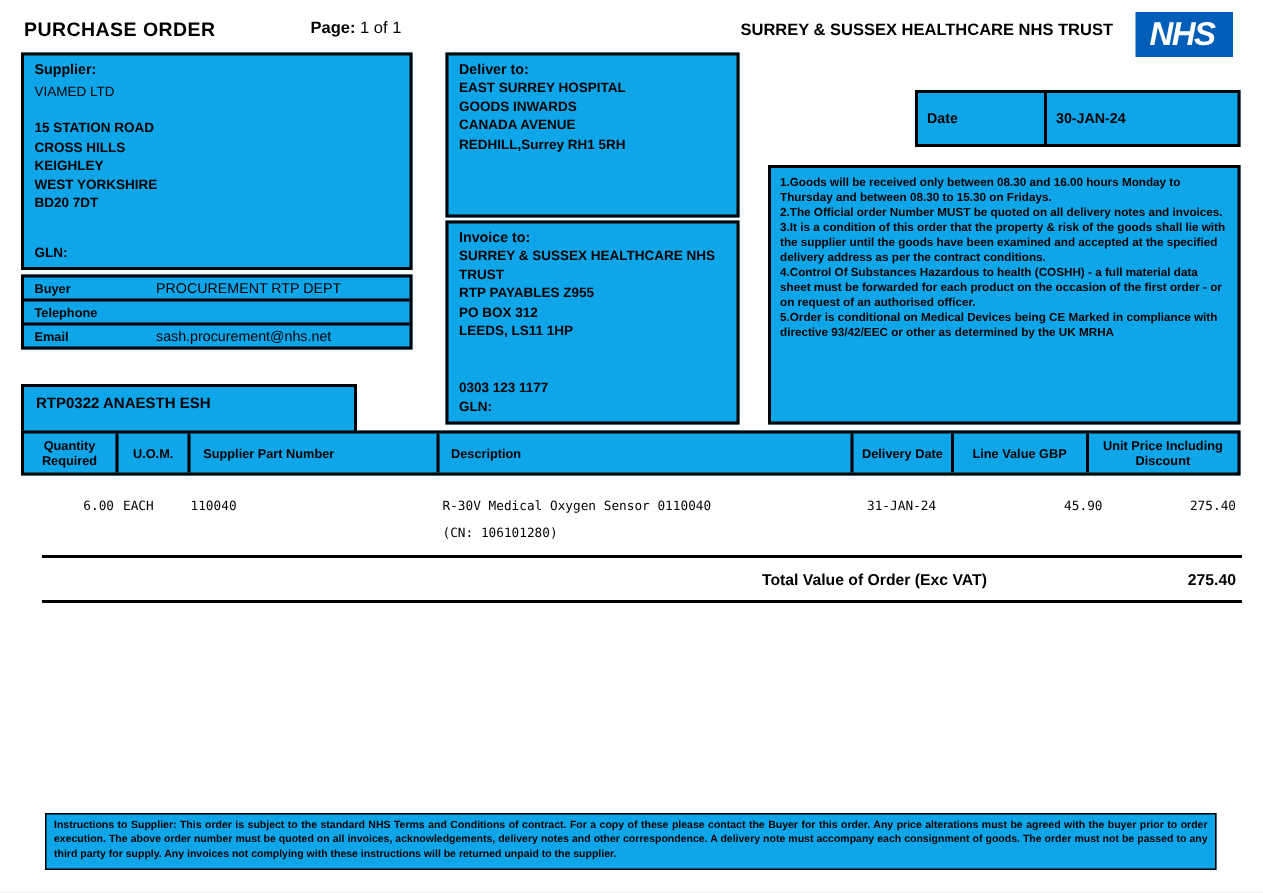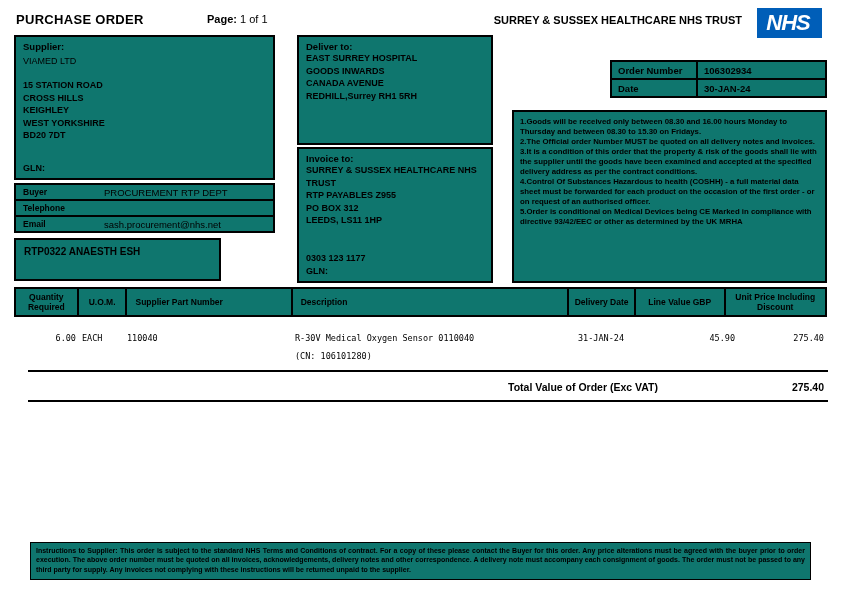--- a/index.html
+++ b/index.html
@@ -10,35 +10,35 @@
     font-family:"Liberation Sans", sans-serif; color:#000;
   }
   
   .po-title { position:absolute; left:16px; top:12px; font-size:13px; font-weight:bold; letter-spacing:.3px; }
   .page-info { position:absolute; left:207px; top:13px; font-size:11px; }
   .page-info .lbl { font-weight:bold; }
   .trust-name { position:absolute; left:430px; top:14px; width:312px; text-align:right; font-size:11px; font-weight:bold; }
   .nhs-logo { position:absolute; left:757px; top:8px; width:65px; height:30px; display:flex; align-items:center; justify-content:center; }
   .nhs-logo span { color:#fff; font-style:italic; font-weight:bold; font-size:22px; letter-spacing:-1px; padding-right:3px; }
   
-  .box { position:absolute; border:2px solid #000; background:#0f766e; }
+  .box { position:absolute; border:2px solid #000; background:#0ea5e9; }
   .box-label { font-size:9.5px; font-weight:bold; }
   .addr-line { font-size:9px; font-weight:bold; line-height:12.5px; white-space:nowrap; }
   
   .supplier-box { left:14px; top:35px; width:261px; height:145px; padding:4px 7px; }
   .supplier-name { font-size:9px; font-weight:normal; margin-top:4px; margin-bottom:13px; }
   .gln-line { position:absolute; left:7px; bottom:5px; font-size:9px; font-weight:bold; }
   
   .buyer-table { left:14px; top:183px; width:261px; height:50px; display:flex; flex-direction:column; }
   .buyer-row { flex:1; display:flex; align-items:center; border-bottom:2px solid #000; padding:0 7px;gap:29px; }
   .buyer-row:last-child { border-bottom:none; }
   .buyer-row .lbl { width:52px; font-size:8.5px; font-weight:bold; flex-shrink:0; }
   .buyer-row .val { font-size:9.5px; font-weight:normal; white-space:nowrap; }
   
-  .rtp-box { left:14px; top:238px; width:207px; height:43px; padding:6px 8px; }
+  .rtp-box { left:14px; top:256px; width:224px; height:43px; padding:6px 8px; }
   .rtp-box .val { font-size:10px; font-weight:bold; }
   
   .deliver-box { left:297px; top:35px; width:196px; height:110px; padding:4px 7px; }
   .invoice-box { left:297px; top:147px; width:196px; height:136px; padding:4px 7px; }
   .invoice-foot { position:absolute; left:7px; bottom:4px; }
   
   .order-table { left:610px; top:60px; width:217px; height:38px; display:flex; flex-direction:column; }
   .order-row { flex:1; display:flex; border-bottom:2px solid #000; }
   .order-row:last-child { border-bottom:none; }
   .order-row .lbl { width:86px; border-right:2px solid #000; font-size:9.5px; font-weight:bold; display:flex; align-items:center; padding-left:6px; flex-shrink:0; }
@@ -124,24 +124,20 @@
     <div class="addr-line">PO BOX 312</div>
     <div class="addr-line">LEEDS, LS11 1HP</div>
     <div class="invoice-foot">
       <div class="addr-line">0303 123 1177</div>
       <div class="addr-line">GLN:</div>
     </div>
   </div>
 
   <div class="box order-table">
     <div class="order-row">
-      <span class="lbl">Order Number</span>
-      <span class="val">106302934</span>
-    </div>
-    <div class="order-row">
       <span class="lbl">Date</span>
       <span class="val">30-JAN-24</span>
     </div>
   </div>
 
   <div class="box notes-box">
     <div class="note-line">1.Goods will be received only between 08.30 and 16.00 hours Monday to Thursday and between 08.30 to 15.30 on Fridays.</div>
     <div class="note-line">2.The Official order Number MUST be quoted on all delivery notes and invoices.</div>
     <div class="note-line">3.It is a condition of this order that the property &amp; risk of the goods shall lie with the supplier until the goods have been examined and accepted at the specified delivery address as per the contract conditions.</div>
     <div class="note-line">4.Control Of Substances Hazardous to health (COSHH) - a full material data sheet must be forwarded for each product on the occasion of the first order - or on request of an authorised officer.</div>

